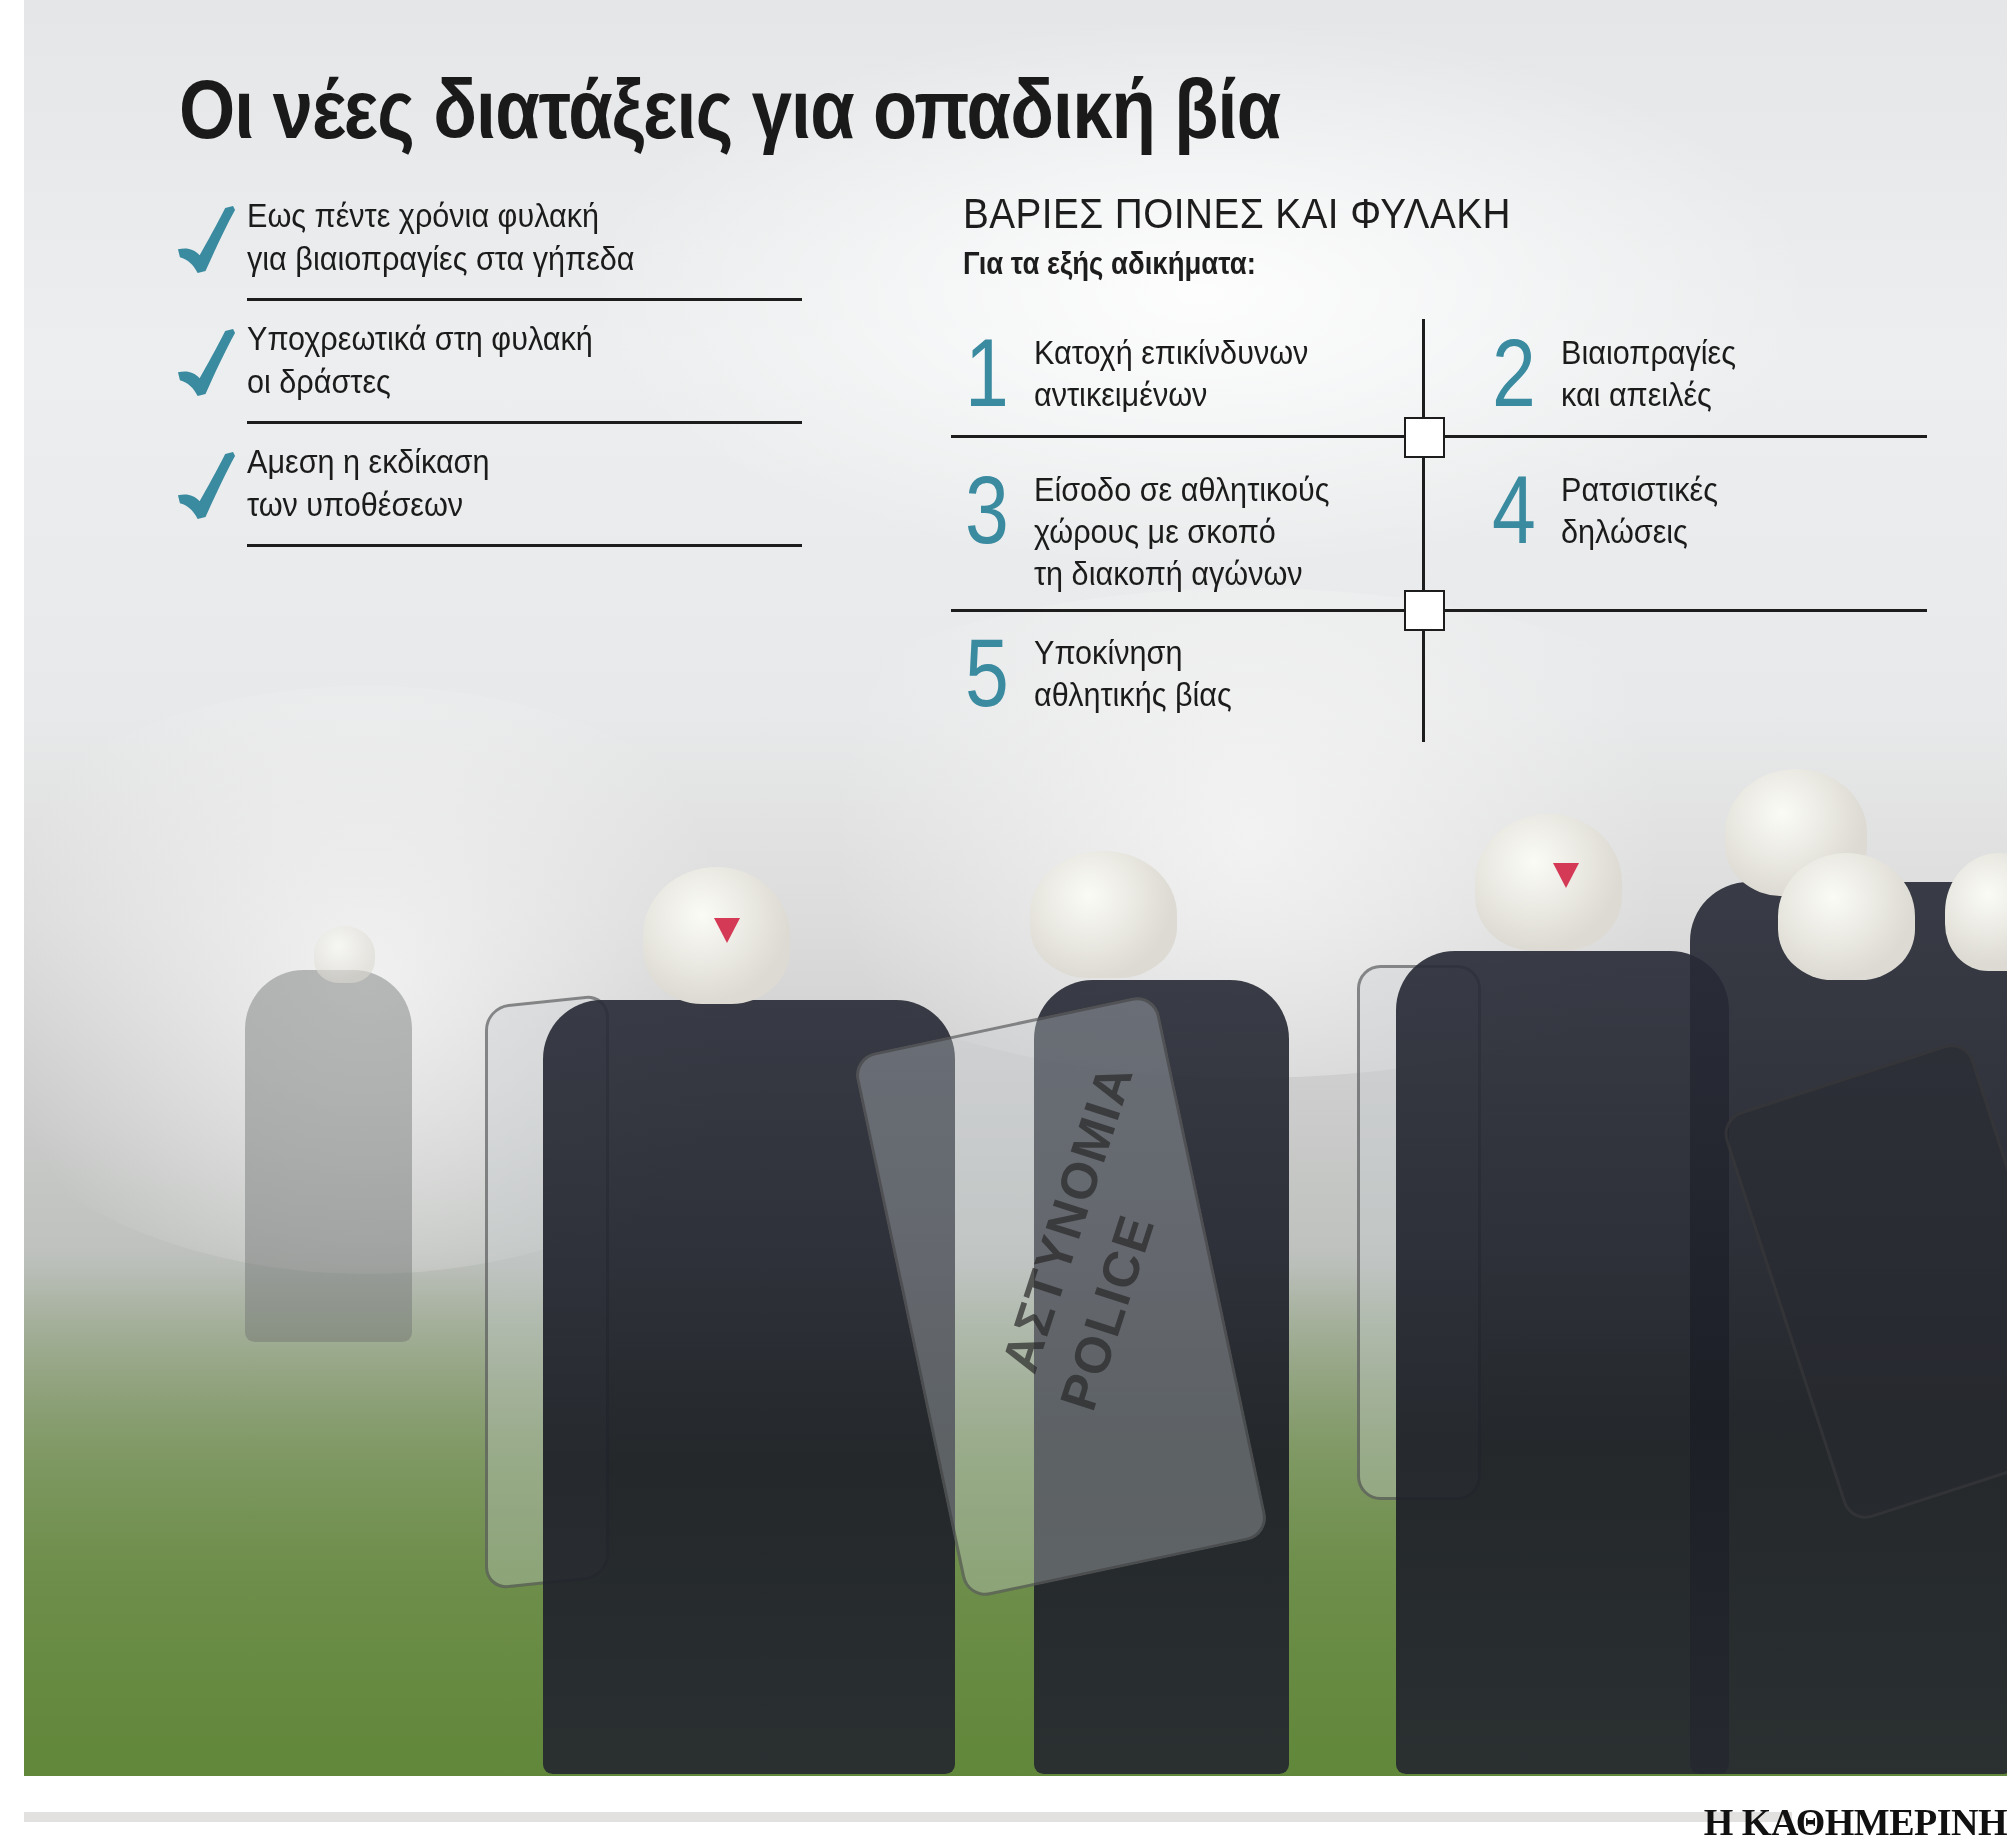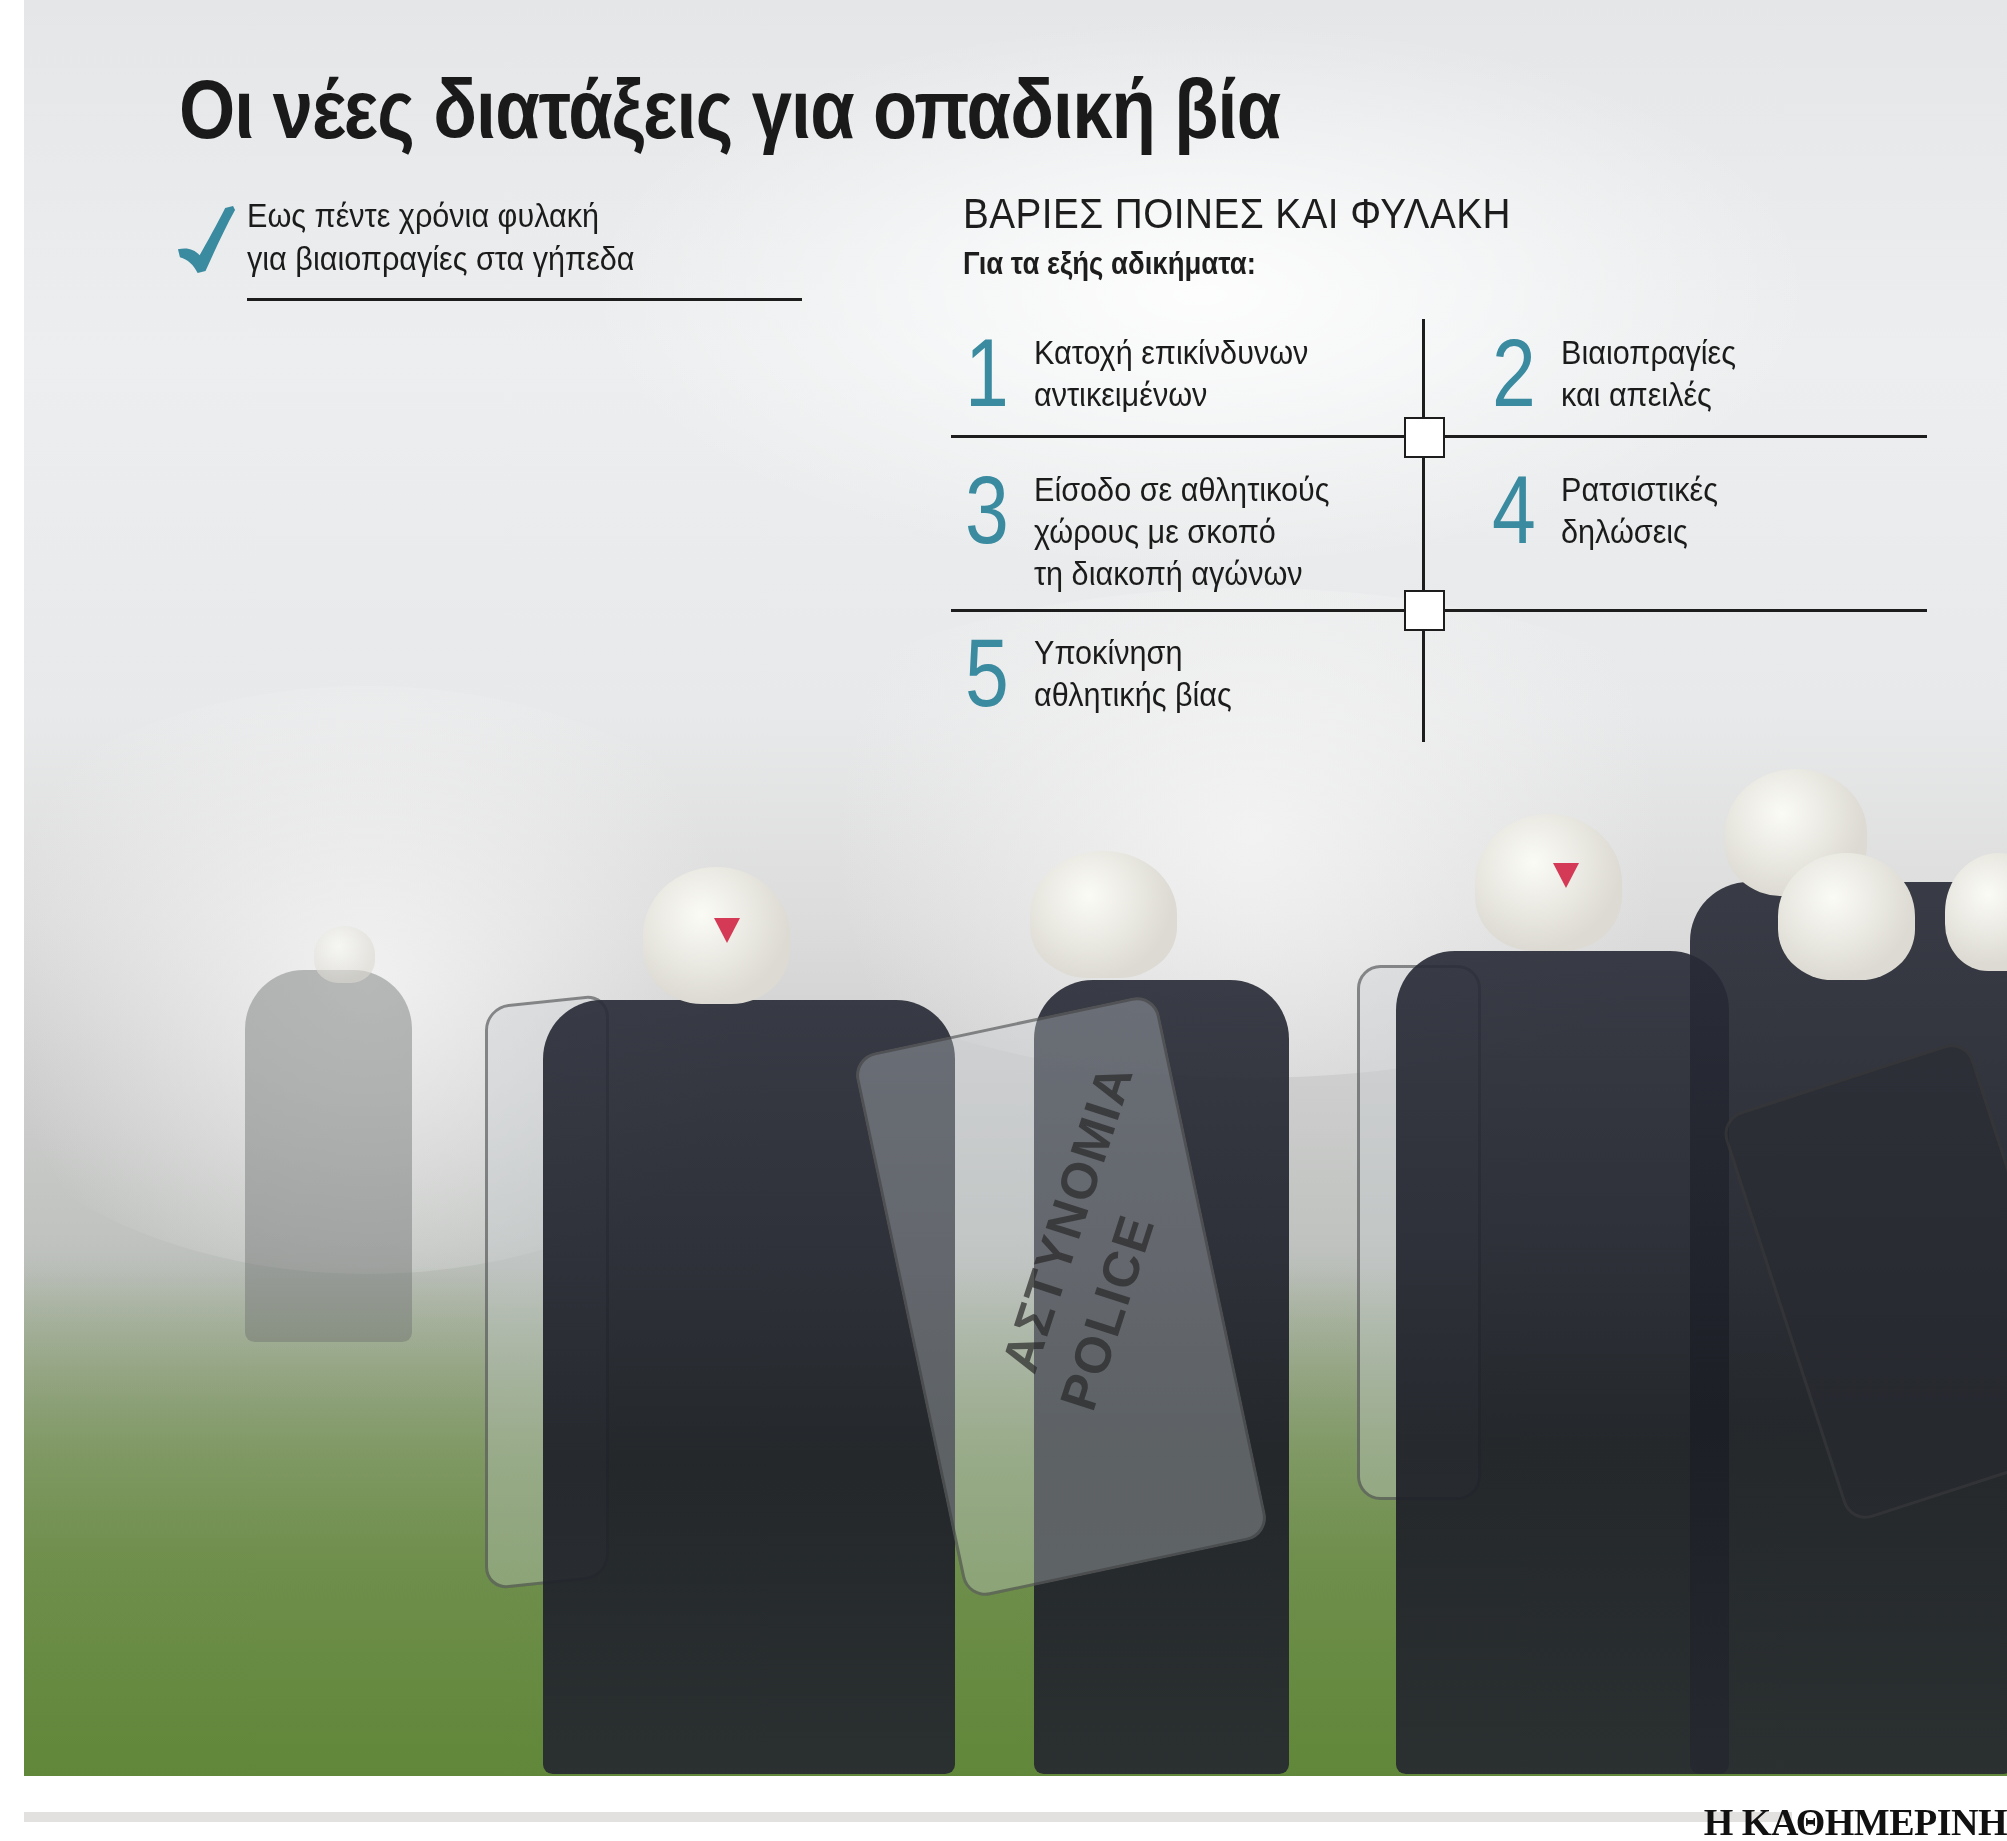--- a/index.html
+++ b/index.html
@@ -135,20 +135,40 @@
   <div class="check-item">
     <svg class="check-icon" viewBox="0 0 62 70">
         <path d="M58 2 L50 4 C42 20 32 38 24 52 C18 46 12 44 2 46 L4 54 C12 56 18 62 22 70 L30 68 C40 46 50 24 60 6 Z" fill="#3a8aa0"></path>
       </svg>
     <div class="check-text">
       <div>Εως πέντε χρόνια φυλακή</div>
       <div>για βιαιοπραγίες στα γήπεδα</div>
     </div>
     <div class="divider"></div>
   </div>
+  <div class="check-item">
+    <svg class="check-icon" viewBox="0 0 62 70">
+        <path d="M58 2 L50 4 C42 20 32 38 24 52 C18 46 12 44 2 46 L4 54 C12 56 18 62 22 70 L30 68 C40 46 50 24 60 6 Z" fill="#3a8aa0"></path>
+      </svg>
+    <div class="check-text">
+      <div>Υποχρεωτικά στη φυλακή</div>
+      <div>οι δράστες</div>
+    </div>
+    <div class="divider"></div>
+  </div>
+  <div class="check-item">
+    <svg class="check-icon" viewBox="0 0 62 70">
+        <path d="M58 2 L50 4 C42 20 32 38 24 52 C18 46 12 44 2 46 L4 54 C12 56 18 62 22 70 L30 68 C40 46 50 24 60 6 Z" fill="#3a8aa0"></path>
+      </svg>
+    <div class="check-text">
+      <div>Αμεση η εκδίκαση</div>
+      <div>των υποθέσεων</div>
+    </div>
+    <div class="divider"></div>
+  </div>
 </div>
 
 <div class="right-header">ΒΑΡΙΕΣ ΠΟΙΝΕΣ ΚΑΙ ΦΥΛΑΚΗ</div>
 <div class="right-sub">Για τα εξής αδικήματα:</div>
 
 <div class="grid-v"></div>
 <div class="grid-h" style="left:951px;top:435px;width:976px;"></div>
 <div class="grid-h" style="left:951px;top:609px;width:976px;"></div>
 <div class="grid-box" style="left:1404px;top:417px;"></div>
 <div class="grid-box" style="left:1404px;top:590px;"></div>

